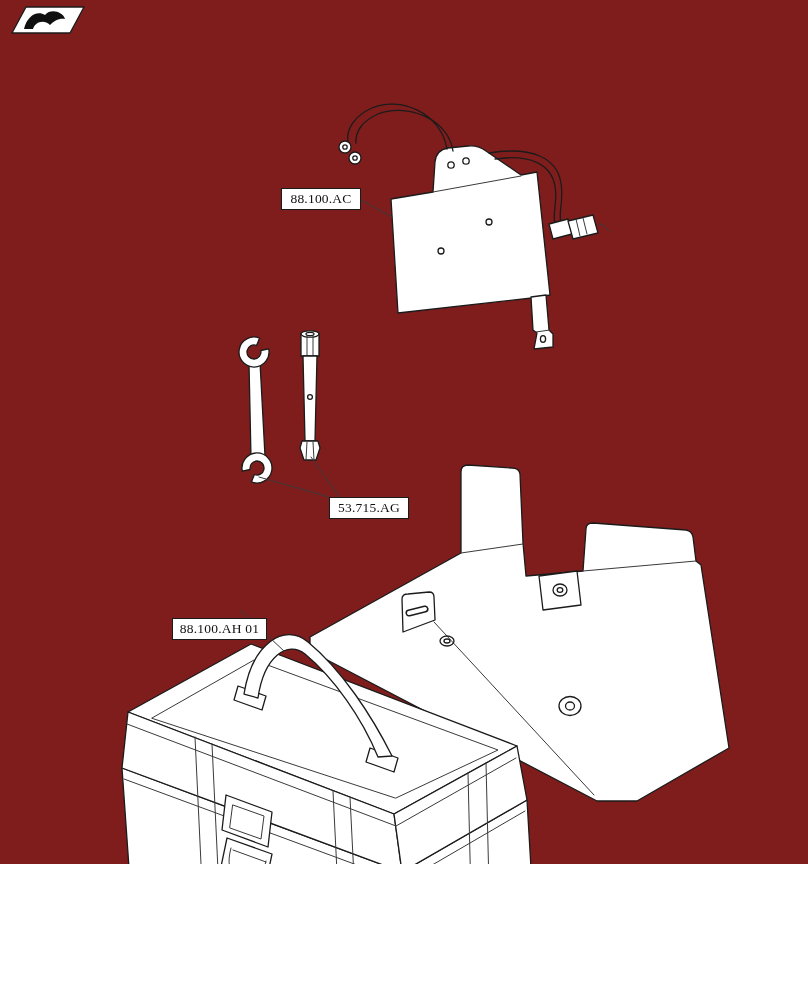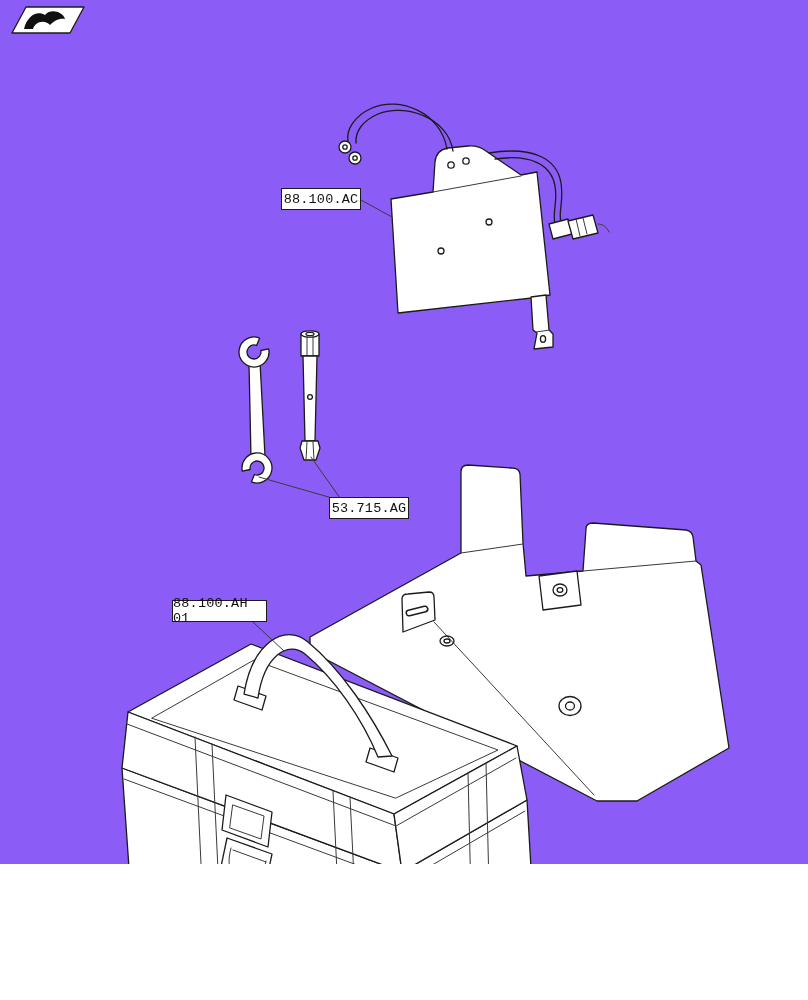--- a/index.html
+++ b/index.html
@@ -1,17 +1,17 @@
 <!DOCTYPE html>
 <html><head>
 <meta charset="utf-8">
 <style>
   html,body{margin:0;padding:0;background:#ffffff}
-  .page{position:relative;width:808px;height:864px;background:#8b5cf6;
-        font-family:Liberation Mono, monospace;overflow:hidden}
+  .page{position:relative;width:808px;height:864px;background:#7f1d1d;
+        font-family:Liberation Serif, serif;overflow:hidden}
   .page svg{position:absolute;left:0;top:0}
   .callout{position:absolute;border:1.4px solid #1b1b1b;background:#ffffff;
            display:flex;align-items:center;justify-content:center;
            font-size:13.5px;color:#111;letter-spacing:.2px;cursor:pointer;box-sizing:border-box}
   path,ellipse,circle,line,polyline{stroke:#1b1b1b;stroke-width:1.3;
            stroke-linejoin:round;stroke-linecap:round;fill:none}
   .wh{fill:#ffffff}
   .blk{fill:#101010;stroke:none}
   .thin{stroke-width:1;stroke:#3a3a3a}
 </style>
@@ -135,21 +135,21 @@
       <path class="thin" d="M332,498 L259,477"></path>
       <path class="thin" d="M340,498 L311,457"></path>
       <path class="thin" d="M240,610 L284,651"></path>
     </g>
   </svg>
 
   <div class="callout" style="left:281px;top:188px;width:80px;height:22px">88.100.AC</div>
 
   <div class="callout" style="left:329px;top:497px;width:80px;height:22px">53.715.AG</div>
 
-  <div class="callout" style="left:172px;top:600px;width:95px;height:22px">88.100.AH 01</div>
+  <div class="callout" style="left:172px;top:618px;width:95px;height:22px">88.100.AH 01</div>
 
   <div style="position:absolute;left:4px;top:2px;width:90px;height:36px">
     <svg width="90" height="36" viewBox="0 0 90 36">
       <path class="wh" d="M22,5 L80,5 L66,31 L8,31 Z"></path>
       <path class="blk" d="M20,27 C23,14 33,8 41,13 C47,6 59,10 61,17
         C55,16 50,19 46,23 C40,17 31,20 29,27 Z"></path>
     </svg>
   </div>
 
   <div style="position:absolute;left:736px;top:927px;width:62px;height:62px">

